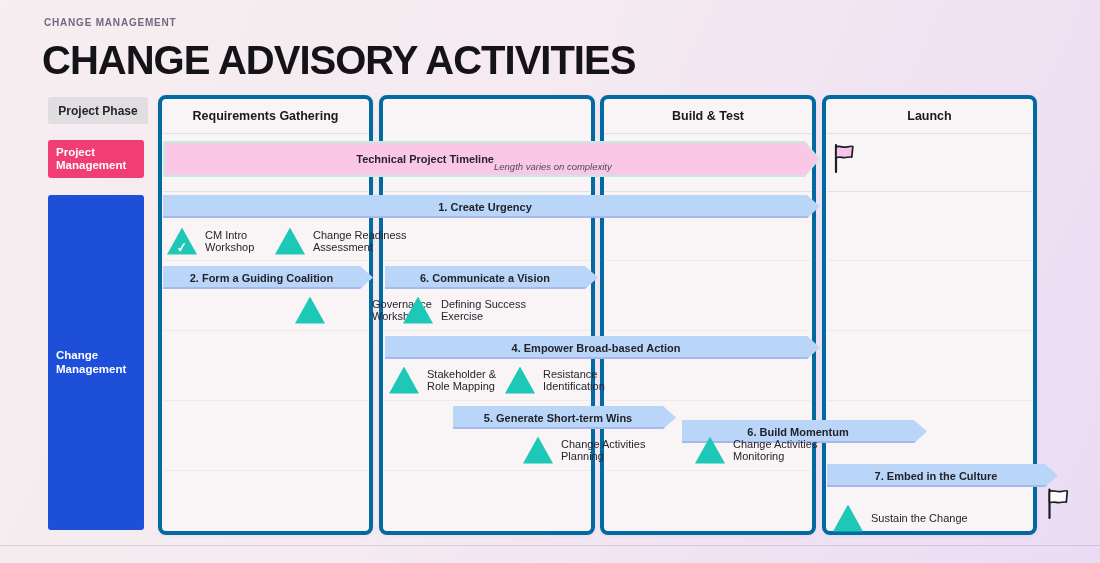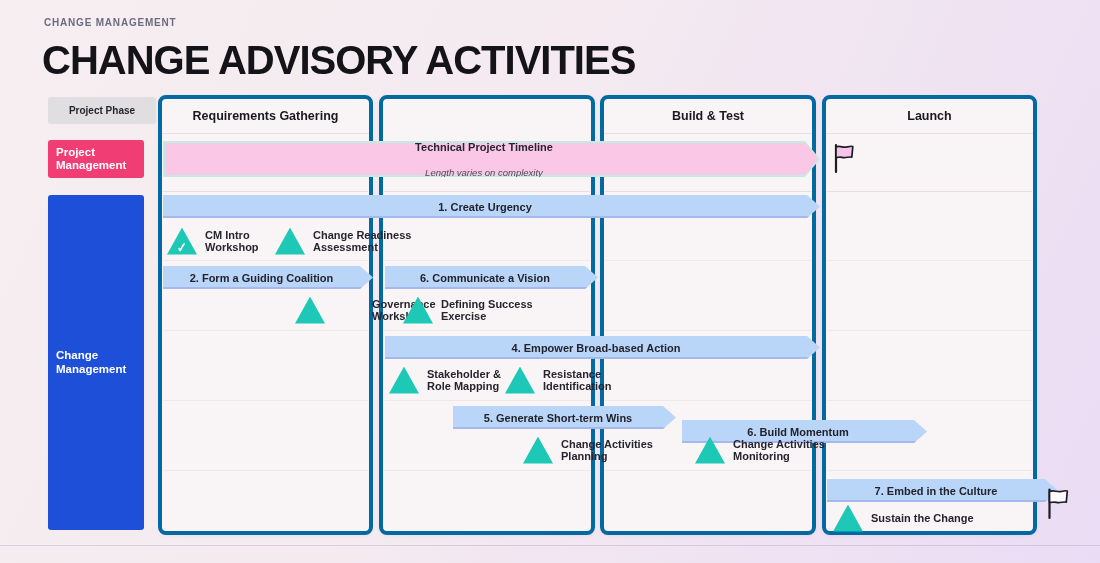--- a/index.html
+++ b/index.html
@@ -7,55 +7,55 @@
     width:1100px;height:563px;overflow:hidden;
     font-family:"Liberation Sans",sans-serif;
     background:linear-gradient(115deg,#f6eef0 0%,#f4eaf0 45%,#eadcf4 100%);
     position:relative;color:#1c1b22;
   }
   .abs{position:absolute;}
   
   .eyebrow{left:44px;top:17px;font-size:10px;font-weight:700;letter-spacing:.8px;color:#6c6b80;}
   .title{left:42px;top:38px;font-size:40px;font-weight:700;letter-spacing:-1px;color:#141318;margin:0;}
   
-  .corner{left:48px;top:97px;width:108px;height:27px;background:#e1dee1;border-radius:3px;
-    display:flex;align-items:center;justify-content:center;font-size:10px;font-weight:700;color:#26252b;}
+  .corner{left:48px;top:97px;width:100px;height:27px;background:#e1dee1;border-radius:3px;
+    display:flex;align-items:center;justify-content:center;font-size:12px;font-weight:700;color:#26252b;}
   .rowlab{width:96px;border-radius:3px;color:#fff;font-size:11.5px;font-weight:700;line-height:13.5px;
     display:flex;align-items:center;padding:0 8px;box-sizing:border-box;}
   .rowlab.pm{left:48px;top:140px;height:38px;background:#f03e74;}
   .rowlab.cm{left:48px;top:195px;height:335px;background:#1e4fd8;}
   
   .card{top:95px;height:440px;background:#f9f4f5;border:4px solid #0369a1;border-radius:8px;
     box-sizing:border-box;box-shadow:0 1px 3px rgba(90,60,100,.06);}
   .card-header{height:34px;border-bottom:1px solid #e7dfe4;display:flex;align-items:center;
     justify-content:center;font-size:12.5px;font-weight:700;color:#191920;}
   .sep{position:absolute;left:1px;right:1px;height:1px;background:rgba(120,95,130,.07);}
   .sep.first{background:rgba(120,95,130,.14);}
   
   .big-arrow{left:163px;top:141px;width:657px;height:36px;background:#c4ebe1;
     clip-path:polygon(0 0,calc(100% - 15px) 0,100% 50%,calc(100% - 15px) 100%,0 100%);}
   .big-arrow-inner{position:absolute;inset:2px;background:#fbc7e6;
     clip-path:polygon(0 0,calc(100% - 13px) 0,100% 50%,calc(100% - 13px) 100%,0 100%);}
-  .big-arrow-text{position:absolute;inset:0;padding-right:15px;display:flex;flex-direction:column;
+  .big-arrow-text{position:absolute;inset:0;padding-right:15px;display:flex;flex-direction:row;
     align-items:center;justify-content:center;}
   .big-arrow-text .t1{font-size:11px;font-weight:700;color:#26252e;}
   .big-arrow-text .t2{font-size:9.5px;font-style:italic;color:#4c4b57;margin-top:14px;}
   
   .arrow{position:absolute;height:23px;background:#b9d6f9;
     clip-path:polygon(0 0,calc(100% - 13px) 0,100% 50%,calc(100% - 13px) 100%,0 100%);
     box-shadow:inset 0 -2px 0 rgba(151,160,230,.55);
     display:flex;align-items:center;justify-content:center;padding-right:13px;box-sizing:border-box;
     font-size:11px;font-weight:700;color:#23222b;}
   
   .milestone{position:absolute;display:flex;align-items:center;gap:8px;height:28px;}
   .tri{position:relative;width:30px;height:27px;background:#1ec8b6;
     clip-path:polygon(50% 0,100% 100%,0 100%);flex:0 0 auto;}
   .tri .check{position:absolute;left:50%;bottom:1px;transform:translateX(-50%) rotate(-6deg);
     color:#fff;font-size:13px;font-weight:700;line-height:13px;}
-  .m-label{font-size:11px;font-weight:700;color:#26252e;line-height:12.5px;white-space:pre-line;}
+  .m-label{font-size:11px;font-weight:400;color:#26252e;line-height:12.5px;white-space:pre-line;}
   
   .flag{position:absolute;}
   .baseline{left:0;top:545px;width:1100px;height:1px;background:rgba(160,130,175,.28);}
 </style>
 </head>
 <body>
 
 <div class="abs eyebrow">CHANGE MANAGEMENT</div>
 <h1 class="abs title">CHANGE ADVISORY ACTIVITIES</h1>
 
@@ -120,21 +120,21 @@
 </div>
 <div class="arrow" style="left:385px;top:336px;width:435px;">
   <span>4. Empower Broad-based Action</span>
 </div>
 <div class="arrow" style="left:453px;top:406px;width:223px;">
   <span>5. Generate Short-term Wins</span>
 </div>
 <div class="arrow" style="left:682px;top:420px;width:245px;">
   <span>6. Build Momentum</span>
 </div>
-<div class="arrow" style="left:827px;top:479px;width:231px;justify-content:center;">
+<div class="arrow" style="left:827px;top:464px;width:231px;justify-content:center;">
   <span>7. Embed in the Culture</span>
 </div>
 
 <div class="milestone" style="left:167px;top:227px;">
   <div class="tri">
     <span class="check">✓</span>
   </div>
   <div class="m-label">CM Intro
 Workshop</div>
 </div>

